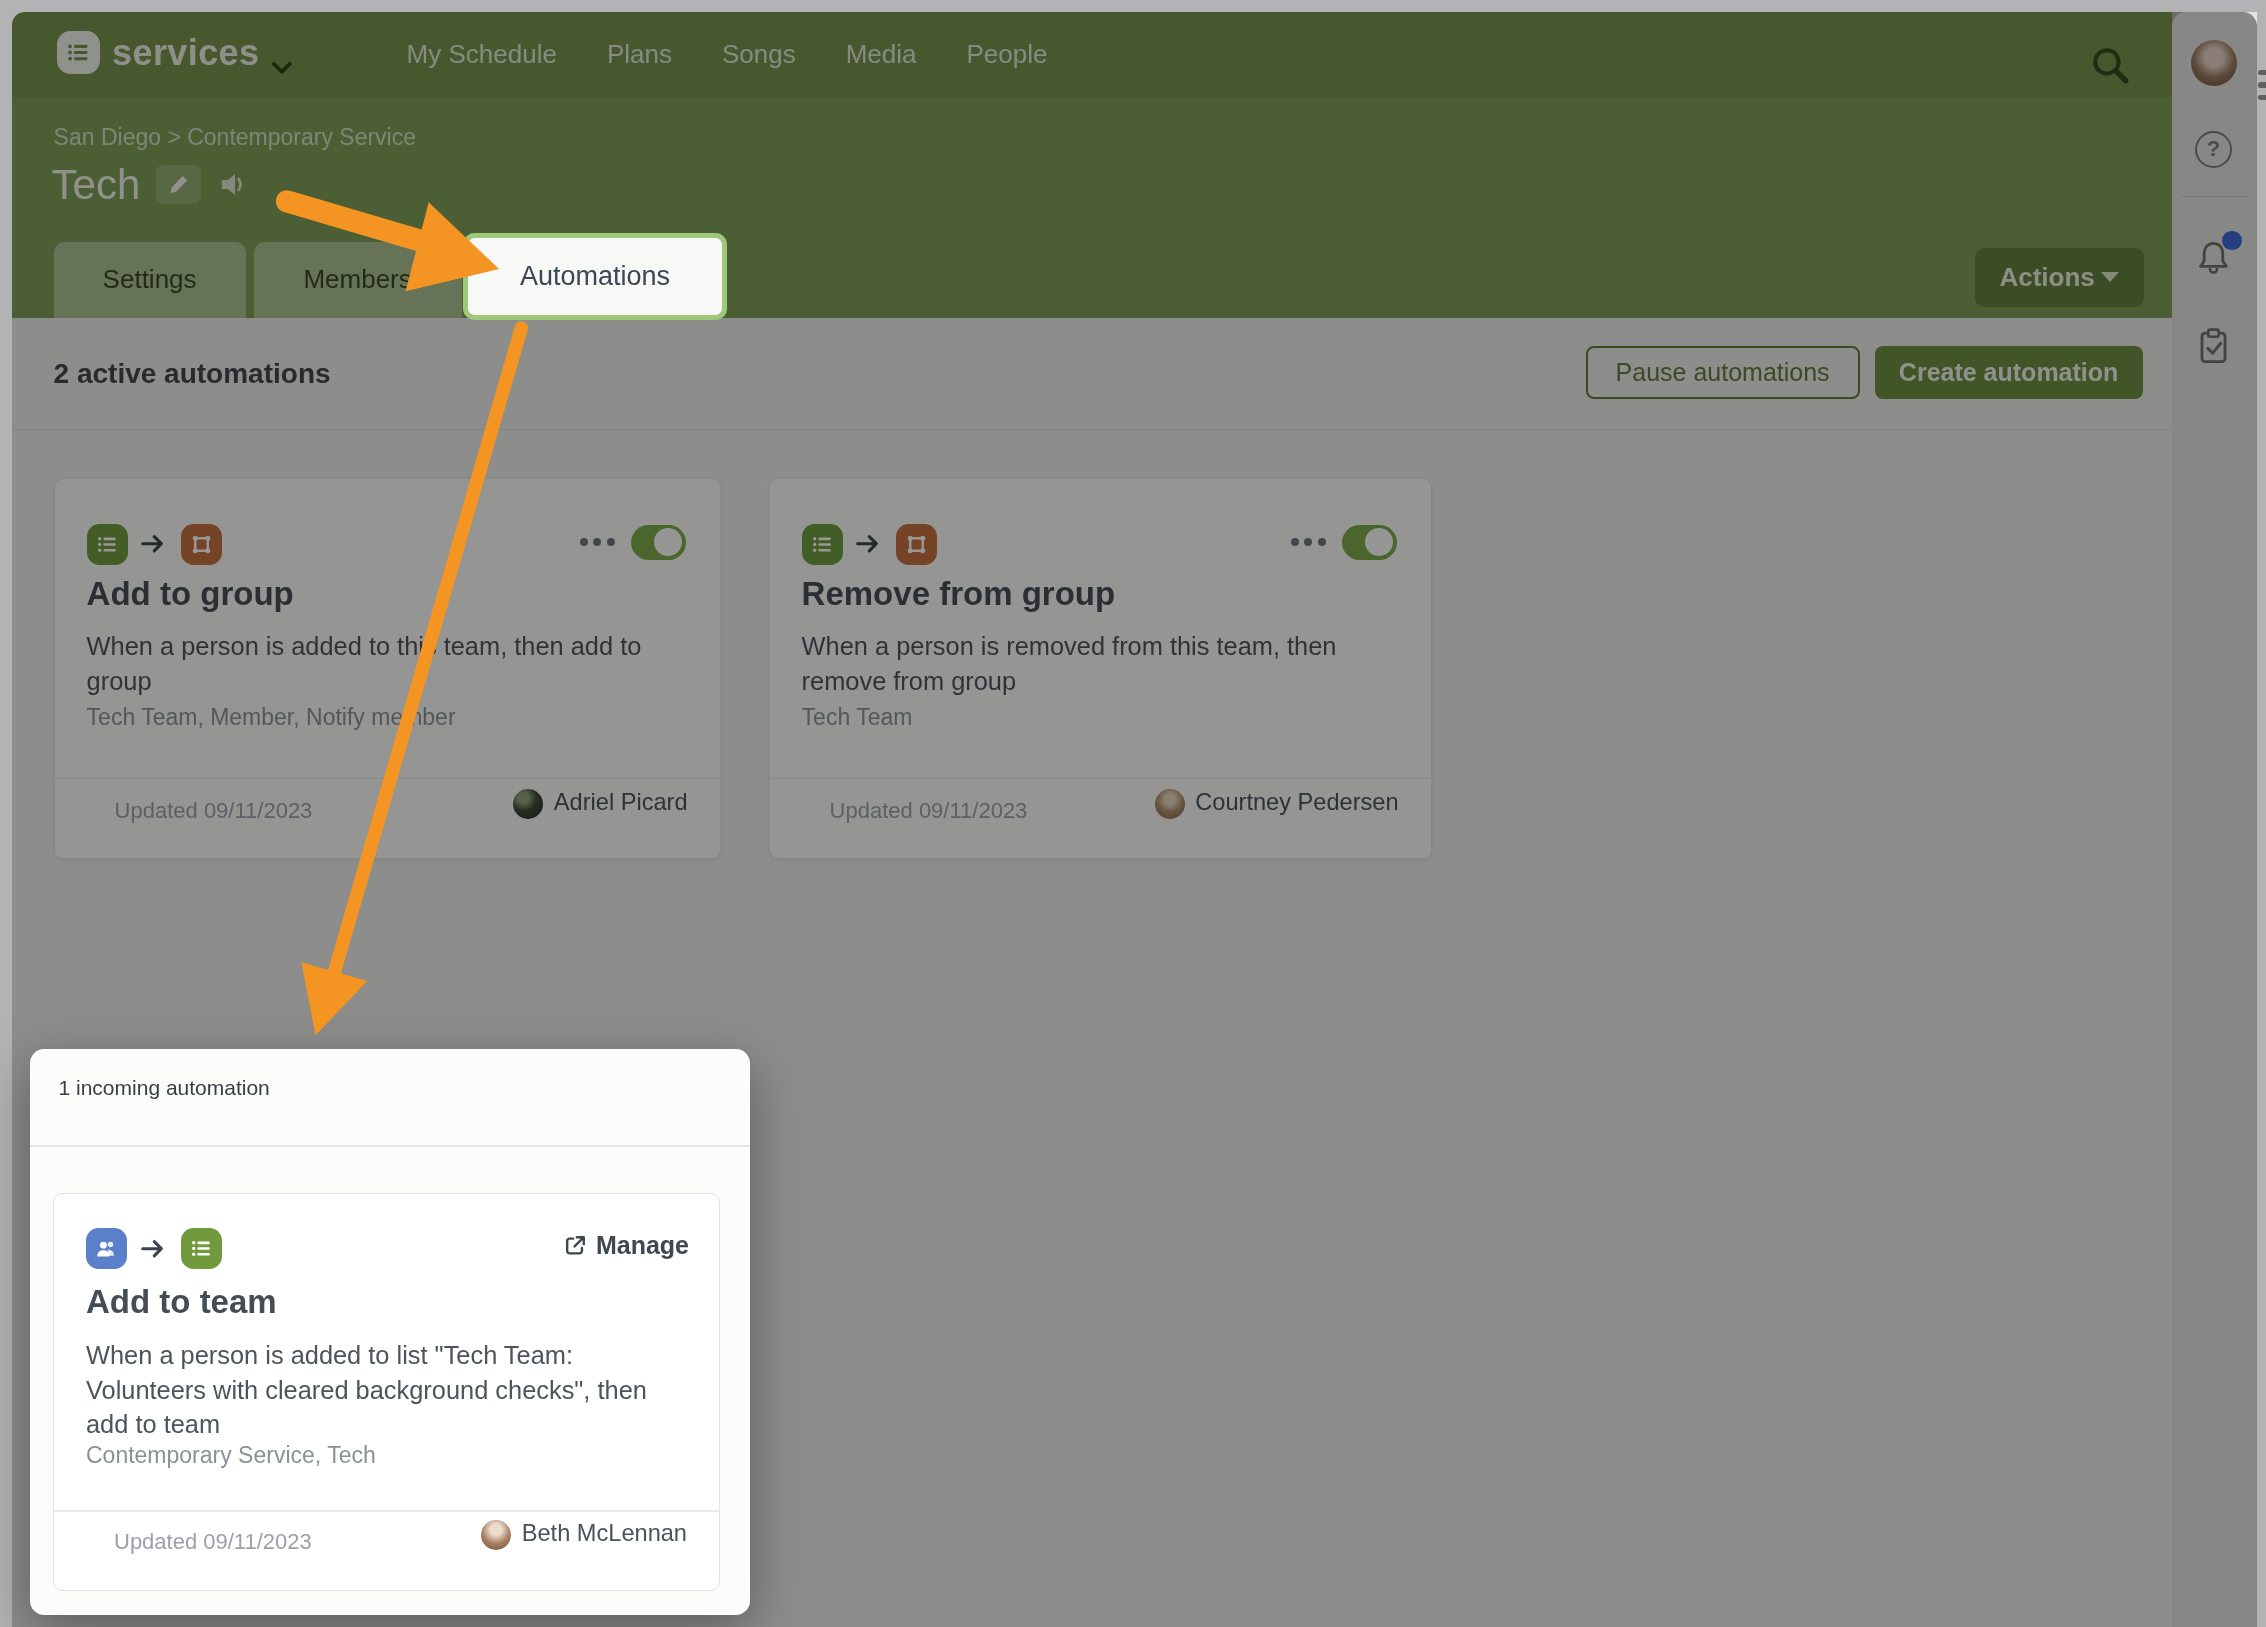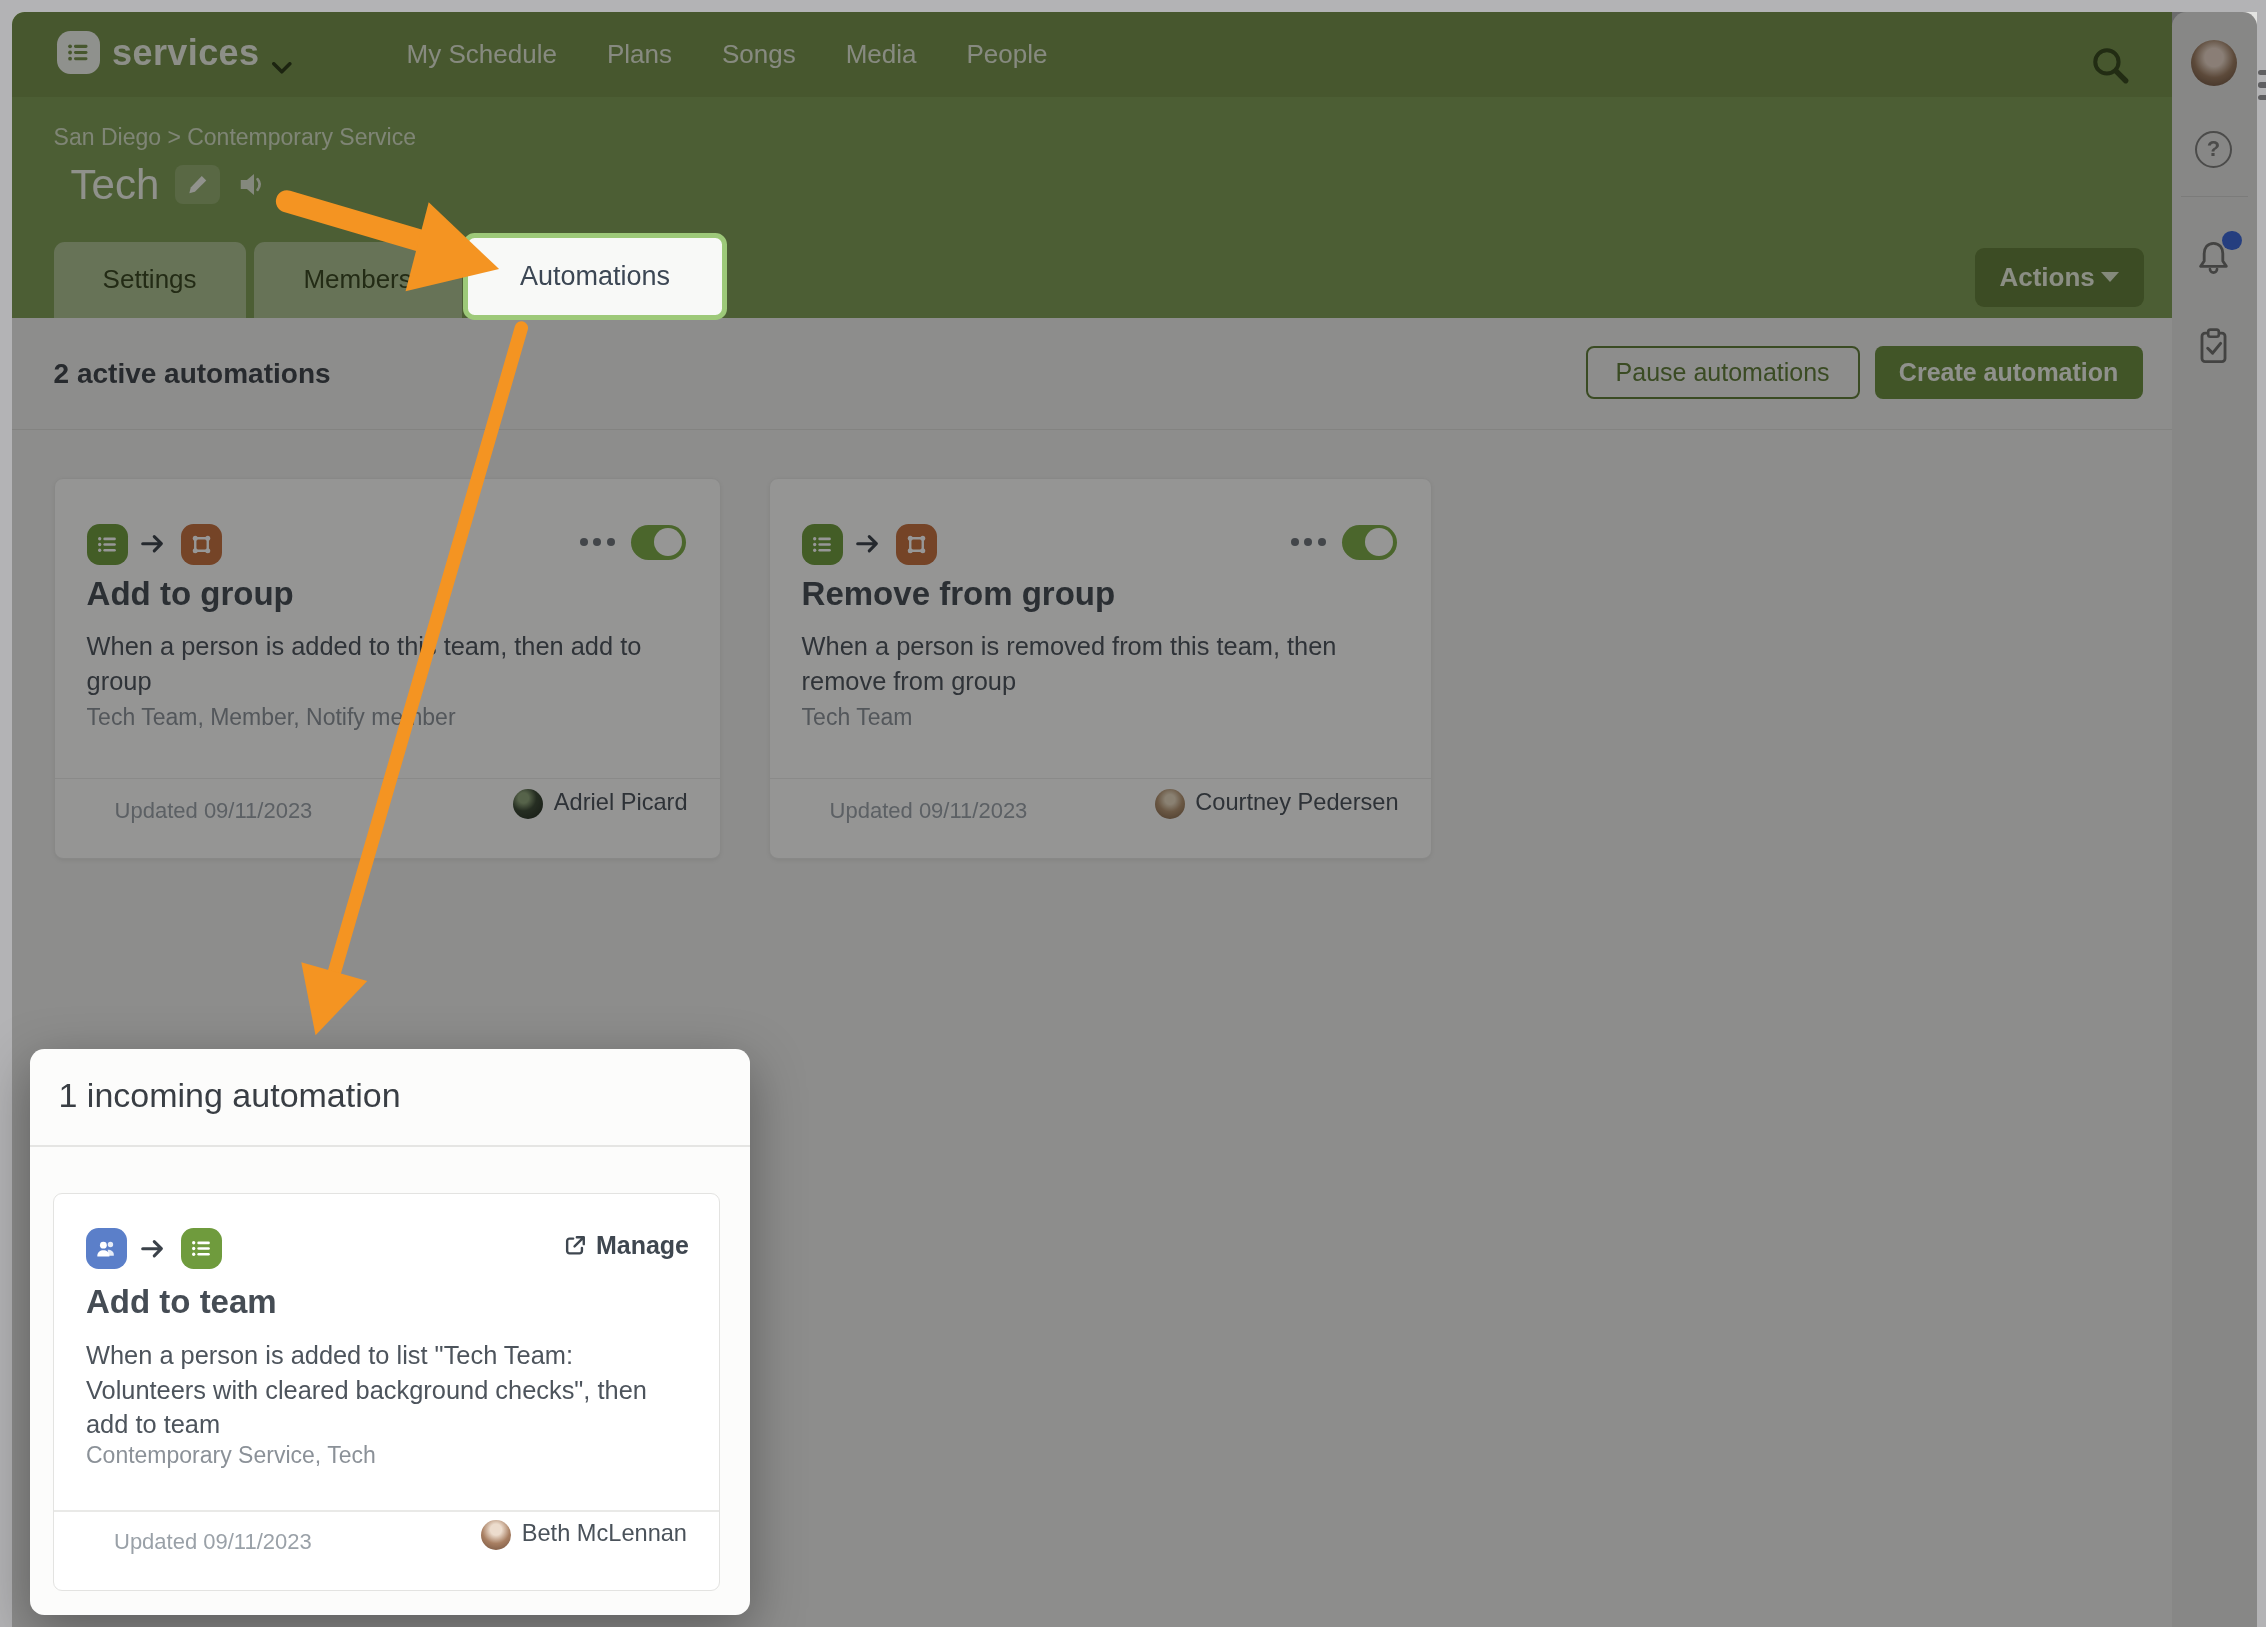--- a/index.html
+++ b/index.html
@@ -18,21 +18,21 @@
 
   .logo-wrap{position:absolute;left:45px;top:19.6px;display:flex;align-items:flex-end;gap:12.5px;}
   .logo-icn{width:43px;height:43px;background:#f2f4ee;border-radius:13.4px;display:flex;align-items:center;justify-content:center;}
   .logo-word{font-size:36px;font-weight:bold;color:#eef2e6;letter-spacing:0.4px;}
   .nav{position:absolute;left:395px;top:0;height:85px;display:flex;align-items:center;gap:50px;}
   .nav-item{font-size:26px;color:#e3e9d7;cursor:pointer;white-space:nowrap;}
   .search-btn{position:absolute;left:2076px;top:31px;width:45px;height:45px;display:flex;align-items:center;justify-content:center;}
 
   .breadcrumb{position:absolute;left:42px;top:27px;font-size:23px;color:#d6e0c6;}
   .title-row{position:absolute;left:40px;top:64px;display:flex;align-items:center;gap:16px;}
-  .page-title{font-size:42px;font-weight:500;color:#f2f5ea;margin-left:19px;}
+  .page-title{font-size:42px;font-weight:500;color:#f2f5ea;}
   .edit-btn{width:45px;height:39px;background:rgba(255,255,255,0.17);border-radius:8px;display:flex;align-items:center;justify-content:center;}
   .spk{display:flex;align-items:center;justify-content:center;width:36px;height:36px;}
 
   .tab{position:absolute;bottom:0;height:76px;background:rgba(255,255,255,0.36);
     border-radius:10.7px 10.7px 0 0;display:flex;align-items:center;justify-content:center;
     font-size:26px;color:#37451f;}
   .tab.settings{left:42px;width:192px;}
   .tab.members{left:242px;width:208px;}
 
   .actions-btn{position:absolute;left:1963px;top:151px;width:169px;height:59px;background:#637f3a;
@@ -93,21 +93,21 @@
   
   .dim{position:absolute;left:11.6px;top:11.6px;width:2245px;height:1616px;background:rgba(8,8,8,0.42);
     border-radius:12.5px 14.3px 0 0;z-index:40;}
   .hl-tab{position:absolute;left:463px;top:233px;width:264px;height:87px;background:#f8f9f7;
     border:5.3px solid #9dc979;border-radius:11.6px;box-sizing:border-box;z-index:50;
     display:flex;align-items:center;justify-content:center;font-size:27px;color:#3c4754;}
   .arrows{position:absolute;left:0;top:0;z-index:52;pointer-events:none;}
 
   .popup{position:absolute;left:30px;top:1049px;width:720px;height:566px;background:#fcfcfb;border-radius:14.3px;
     box-shadow:0 16px 53px rgba(0,0,0,0.35);z-index:51;}
-  .popup-heading{position:absolute;left:28.5px;top:27px;font-size:34px;font-weight:500;color:#393e44;}
+  .popup-heading{position:absolute;left:28.5px;top:27px;font-size:21px;font-weight:500;color:#393e44;}
   .popup-divider{position:absolute;left:0;top:96px;width:100%;height:1.8px;background:#e5e5e3;}
   .pcard{position:absolute;left:23px;top:144px;width:667px;height:398px;background:#ffffff;
     border:1.8px solid #e3e3e1;border-radius:9px;box-sizing:border-box;}
   .pcard .icon-row{top:34px;}
   .manage{position:absolute;right:30px;top:37px;display:flex;align-items:center;gap:9px;
     font-size:25px;font-weight:600;color:#3f4750;}
   .pcard h3{position:absolute;left:32px;top:89px;margin:0;font-size:33px;font-weight:bold;color:#454c54;}
   .pcard .desc{position:absolute;left:32px;top:144px;margin:0;width:584px;font-size:25.4px;line-height:1.36;color:#4d545c;}
   .pcard .meta{position:absolute;left:32px;top:248px;margin:0;font-size:23px;color:#8b9198;}
   .pcard .card-divider{top:316px;}

